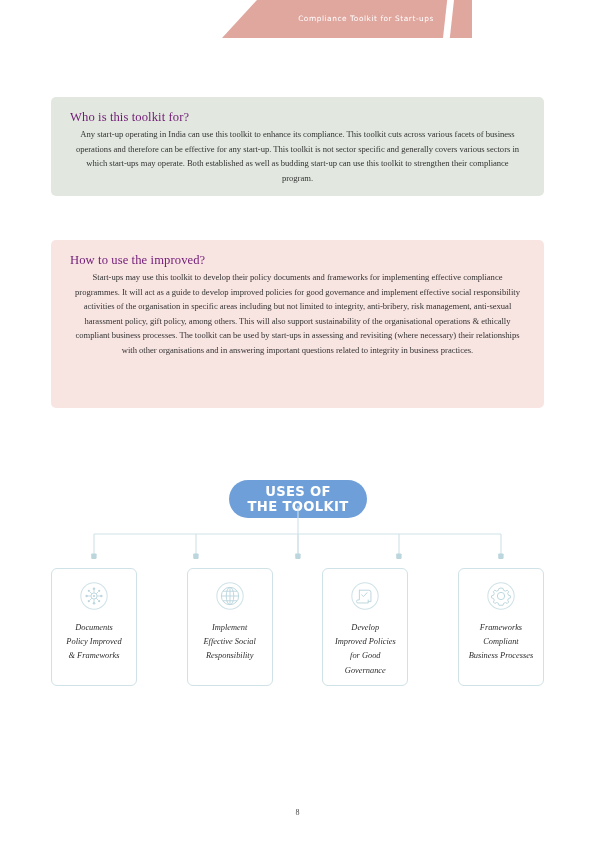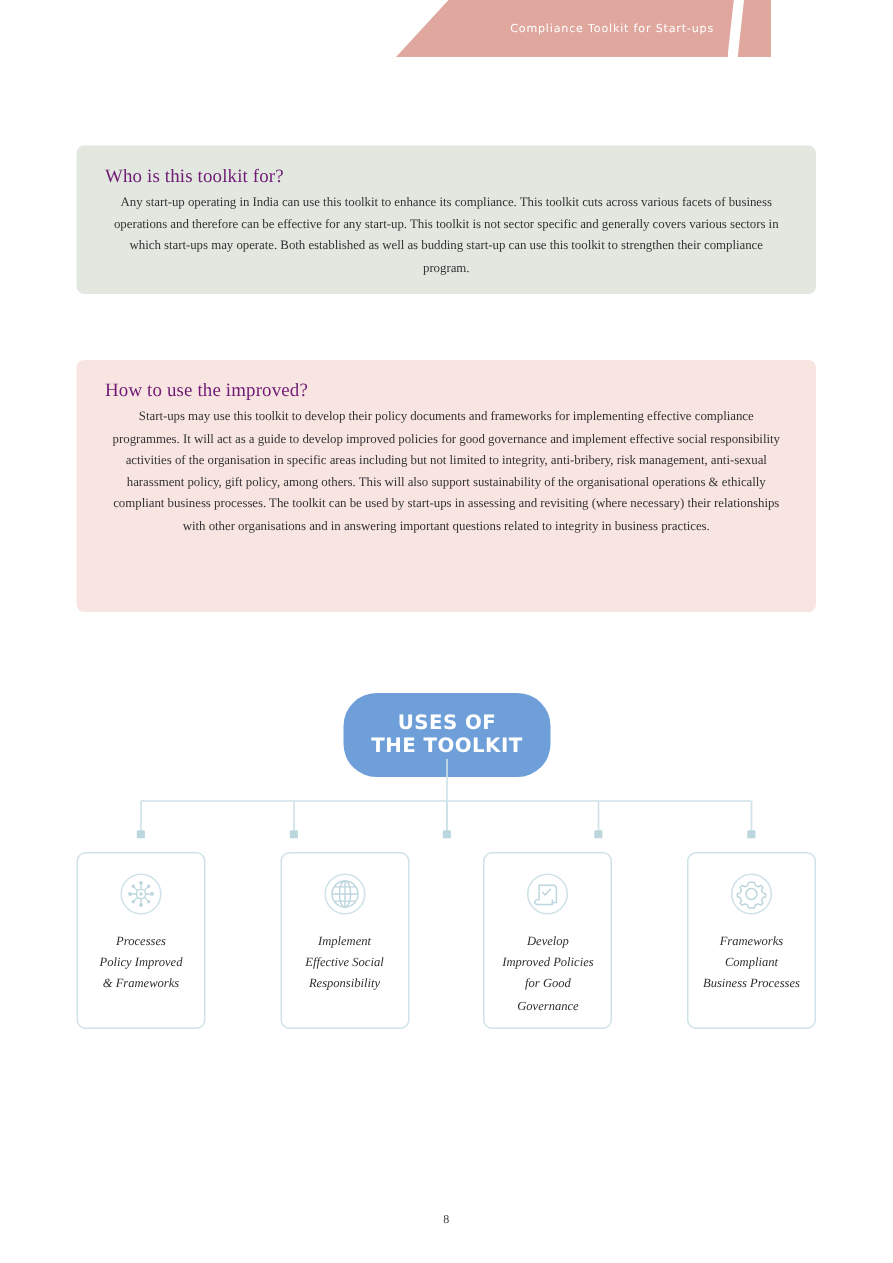--- a/index.html
+++ b/index.html
@@ -14,21 +14,21 @@
     overflow: hidden;
     font-family: "Liberation Serif", serif;
     color: #3a3a3a;
   }
 
   
   .header-band {
     position: absolute;
     top: 0;
     left: 0;
-    width: 514px;
+    width: 472px;
     height: 38px;
     overflow: hidden;
   }
   .header-shape {
     position: absolute;
     top: 0;
     right: 0;
     width: 250px;
     height: 38px;
     background: #e0a79f;
@@ -97,23 +97,23 @@
   .diagram {
     position: absolute;
     left: 0;
     top: 462px;
     width: 595px;
     height: 230px;
   }
   .root-node {
     position: absolute;
     left: 229px;
-    top: 0px;
+    top: 18px;
     width: 138px;
-    height: 56px;
+    height: 38px;
     background: #6e9fd8;
     border-radius: 22px;
     display: flex;
     align-items: center;
     justify-content: center;
     box-sizing: border-box;
   }
   .root-label {
     color: #ffffff;
     font-family: "DejaVu Sans", sans-serif;
@@ -252,21 +252,21 @@
           <circle cx="28.6" cy="20" r="1.5"></circle>
           <circle cx="20" cy="28.6" r="1.5"></circle>
           <circle cx="11.4" cy="20" r="1.5"></circle>
           <circle cx="26.1" cy="13.9" r="1.3"></circle>
           <circle cx="26.1" cy="26.1" r="1.3"></circle>
           <circle cx="13.9" cy="26.1" r="1.3"></circle>
           <circle cx="13.9" cy="13.9" r="1.3"></circle>
         </g>
       </svg>
       <div class="card-label">
-        <span>Processes</span><br>
+        <span>Documents</span><br>
         <span>Policy Improved</span><br>
         <span>&amp; Frameworks</span>
       </div>
     </div>
 
     <div class="card">
       <svg class="card-icon" viewBox="0 0 40 40" xmlns="http://www.w3.org/2000/svg">
         <circle cx="20" cy="20" r="15.5" fill="none" stroke="#cfe2e8" stroke-width="1.2"></circle>
         <g stroke="#bcd6de" stroke-width="1.1" fill="none">
           <circle cx="20" cy="20" r="10.2"></circle>

